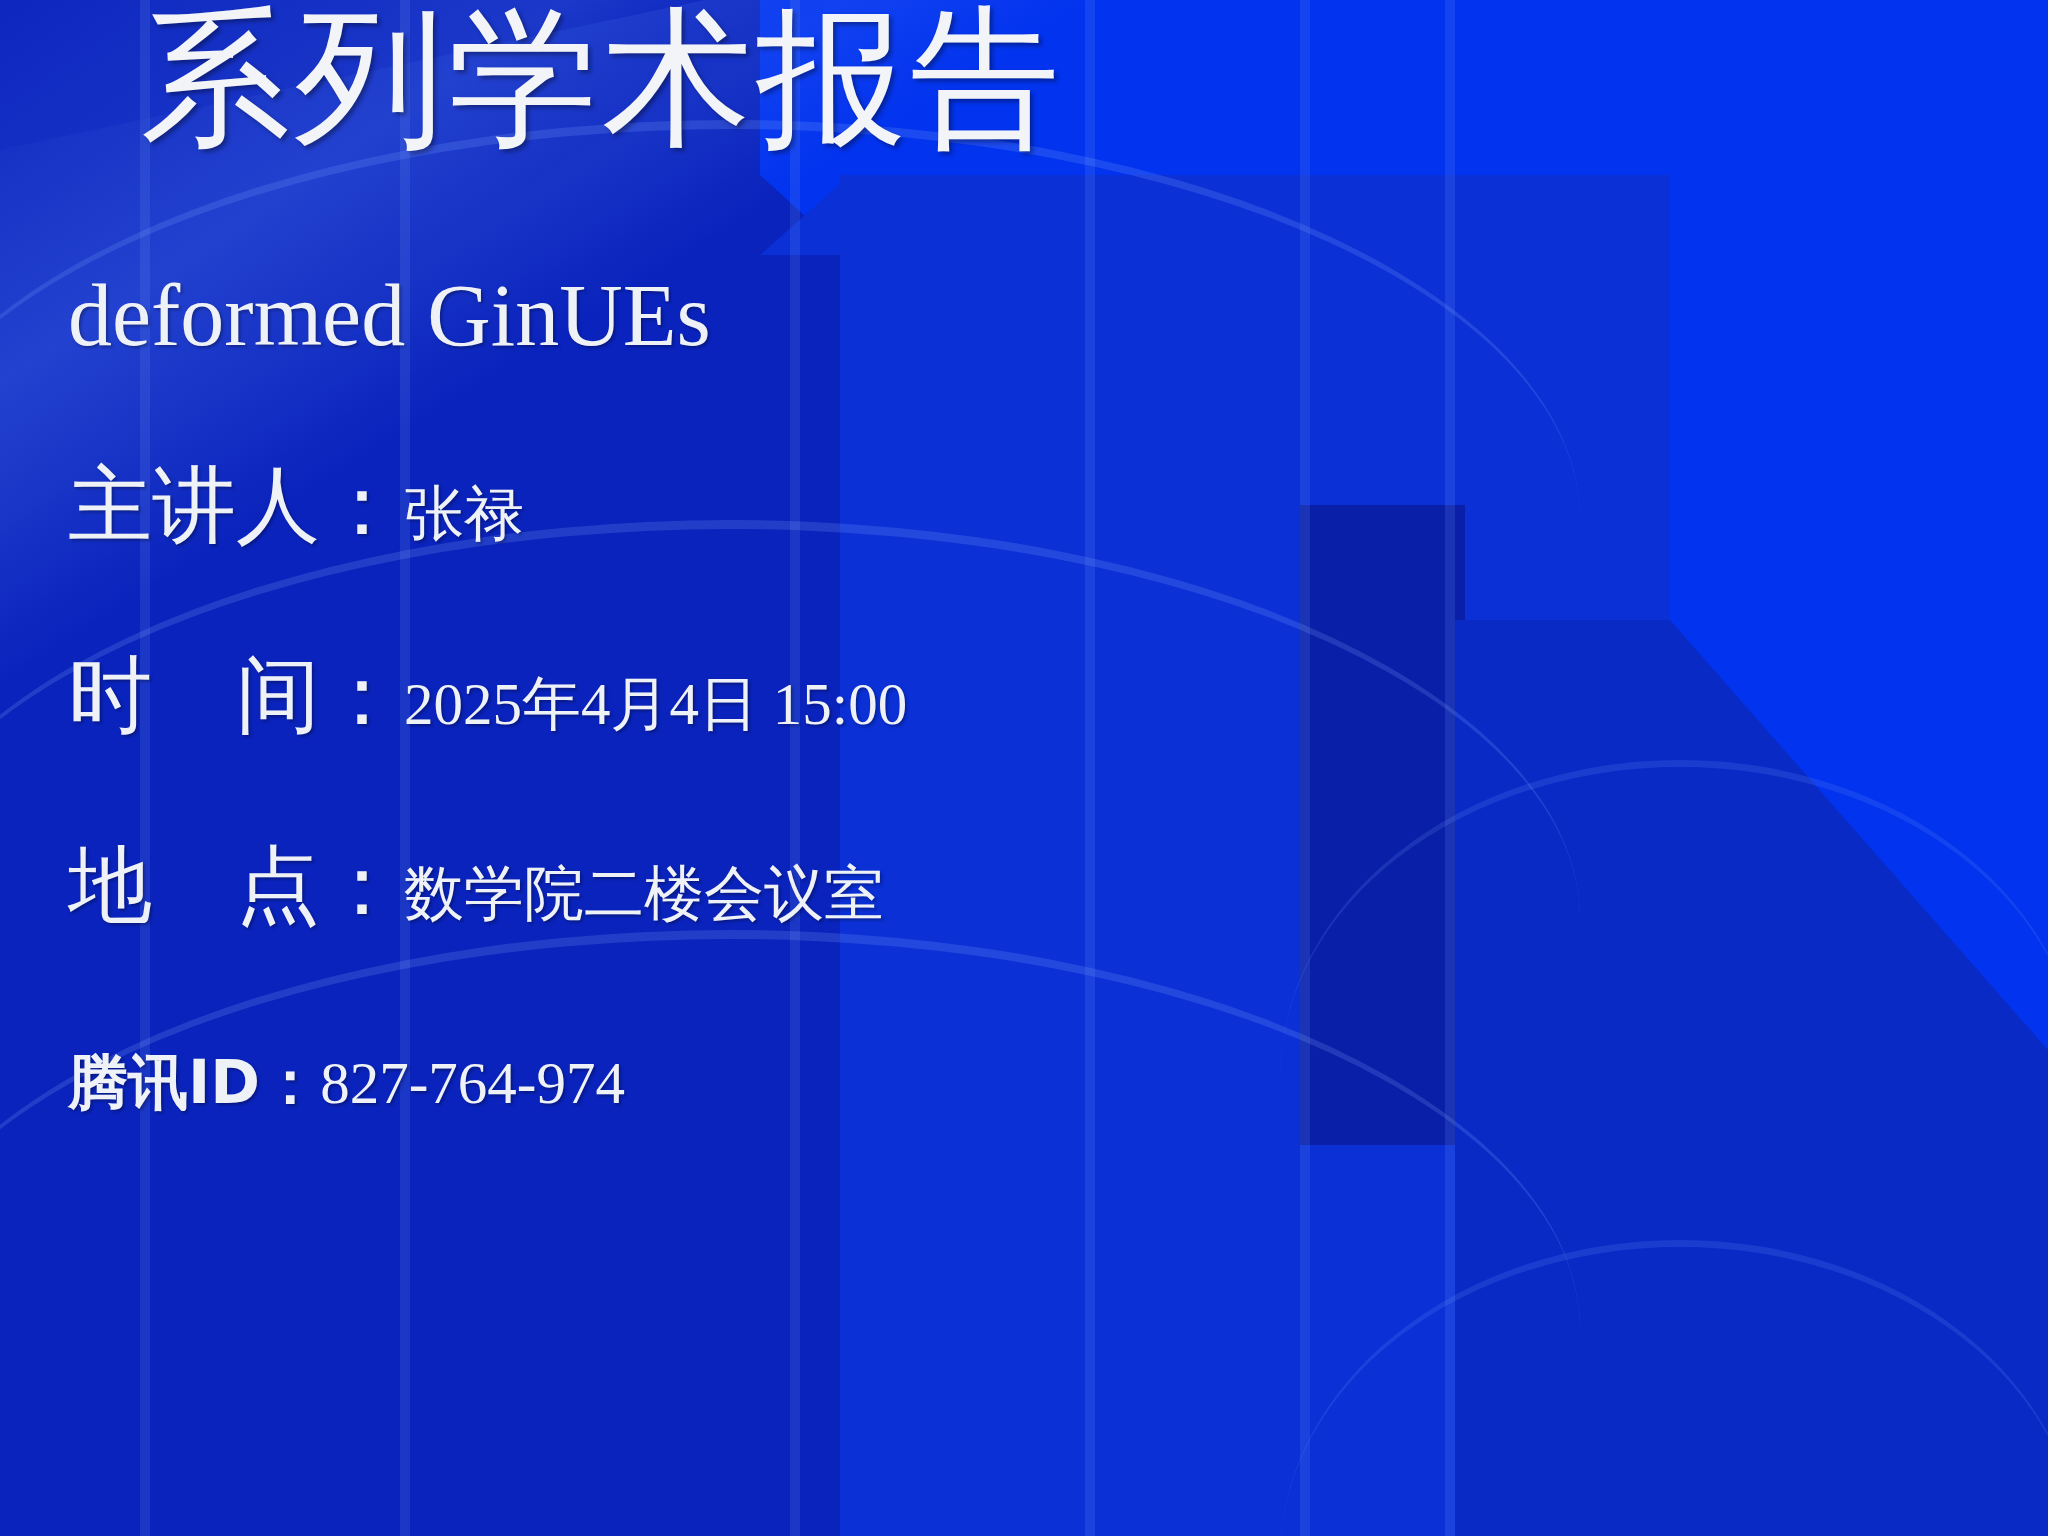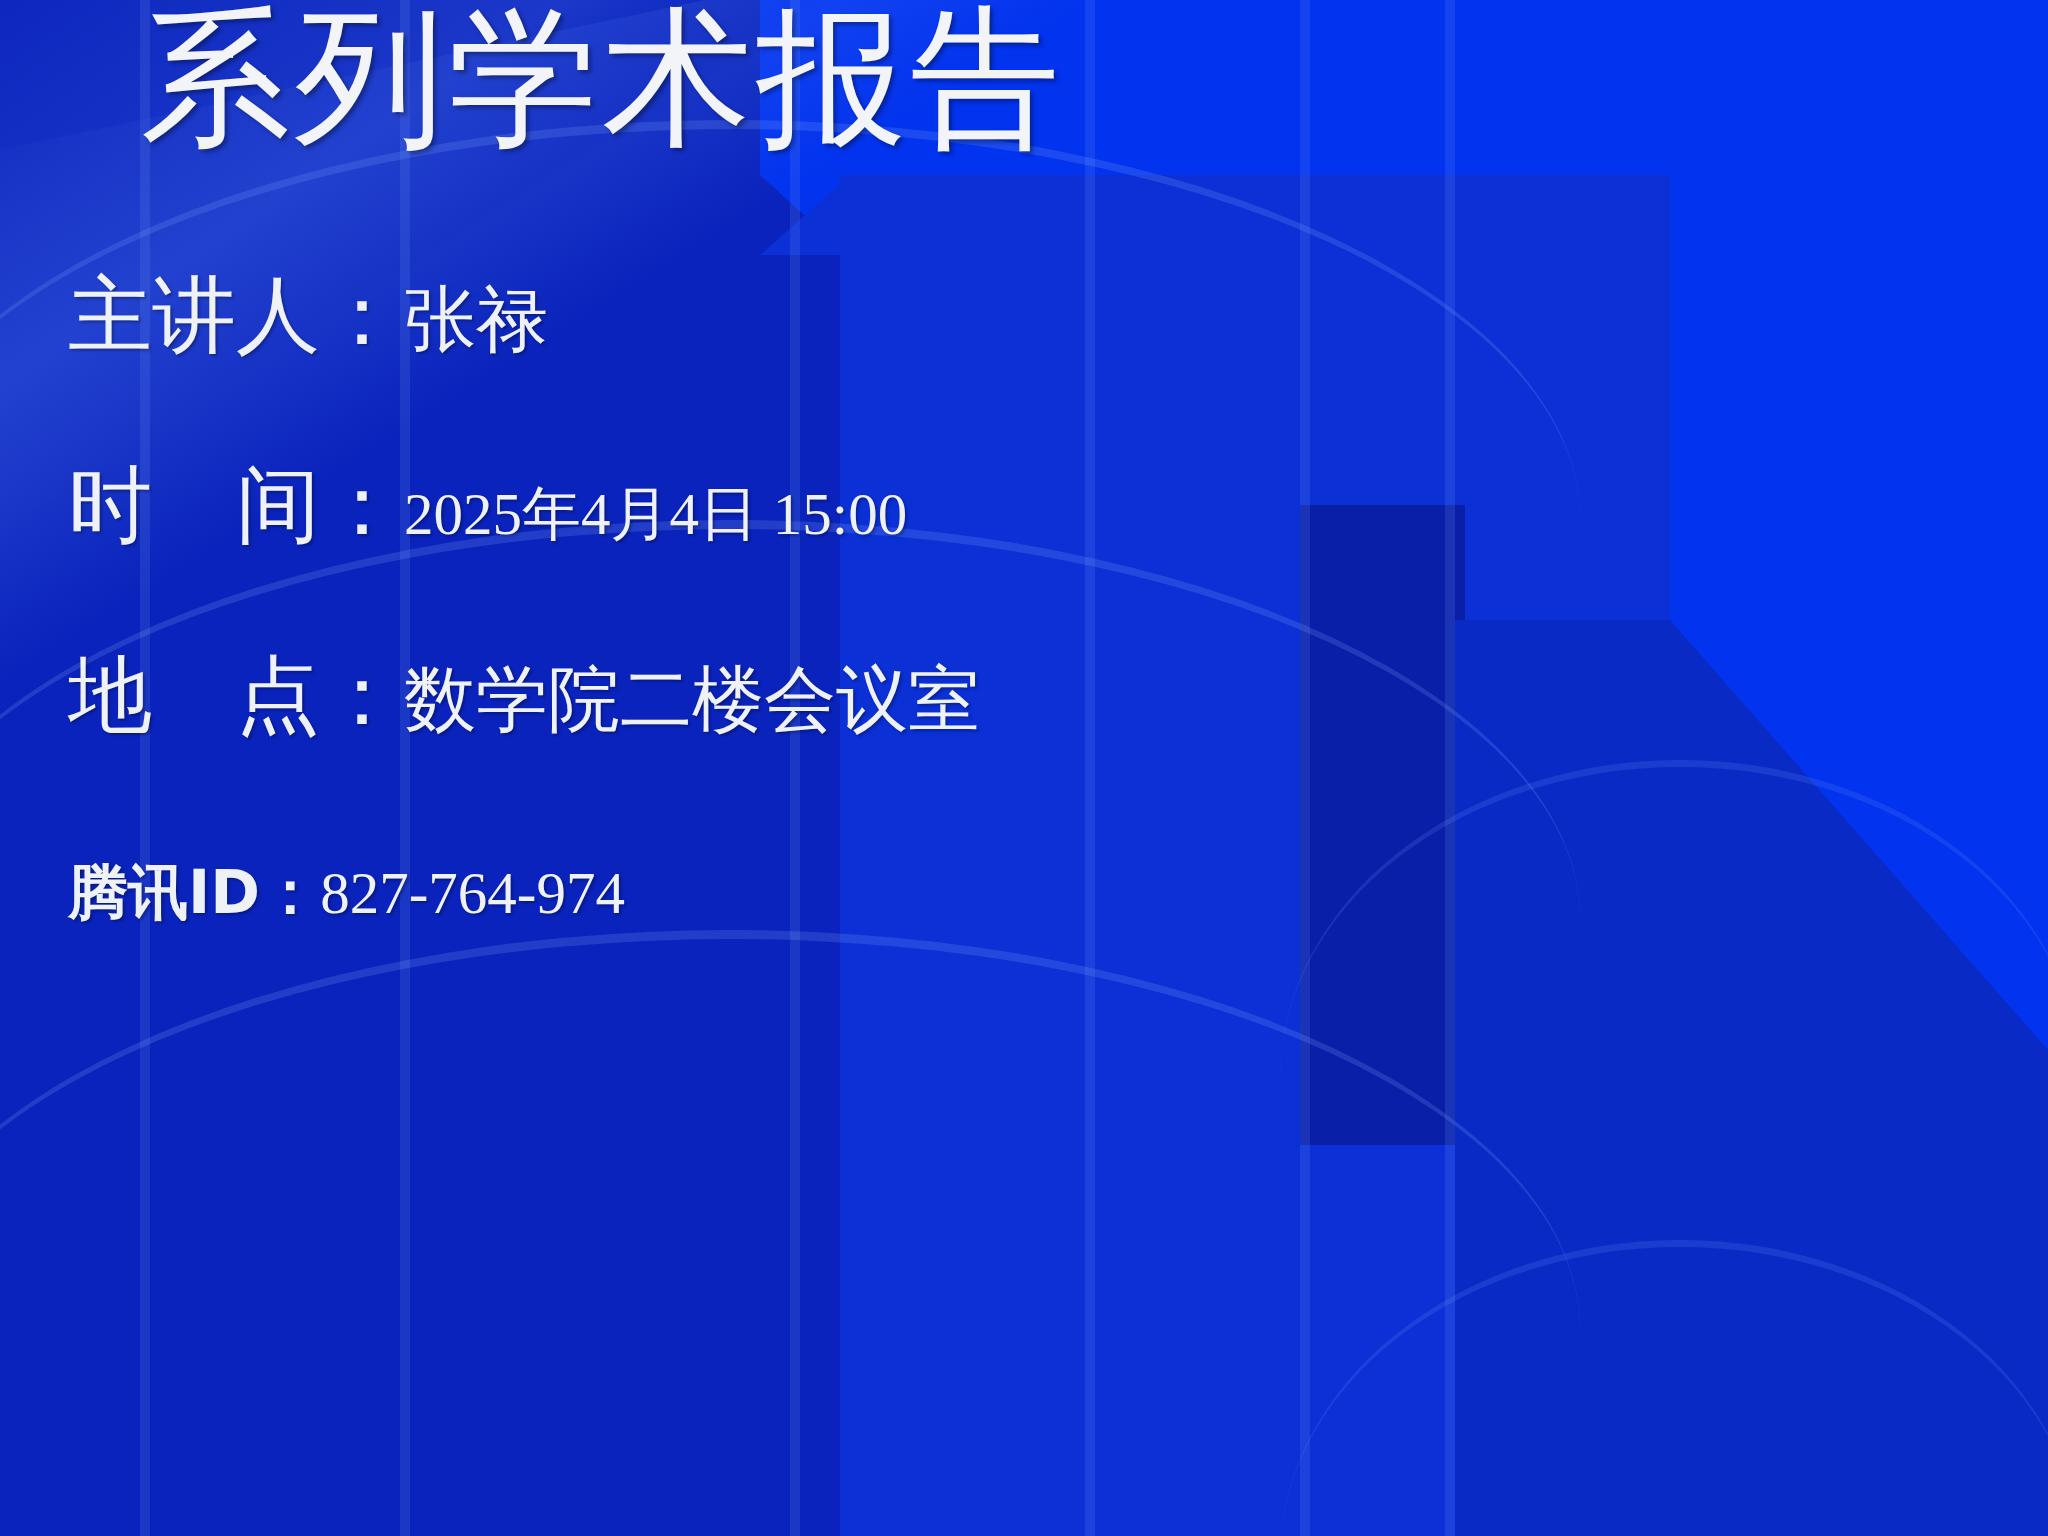--- a/index.html
+++ b/index.html
@@ -160,21 +160,21 @@
   .info-row.row-title      { height: 190px; }
   .info-row.row-title-cont { height: 190px; }
 
   .label-cjk {
     font-family: "DejaVu Sans", "Liberation Sans", sans-serif;
     font-size: 84px;
     letter-spacing: 0;
   }
   .value-cjk {
     font-family: "DejaVu Sans", "Liberation Sans", sans-serif;
-    font-size: 72px;
+    font-size: 60px;
   }
   .value-latin {
     font-family: "Liberation Serif", "DejaVu Serif", serif;
     font-size: 88px;
   }
   .label-mixed {
     font-family: "DejaVu Sans", "Liberation Sans", sans-serif;
     font-size: 60px;
     font-weight: 700;
   }
@@ -215,20 +215,23 @@
   <div class="bg-layer bg-swoosh-a"></div>
   <div class="bg-layer bg-swoosh-b"></div>
 
   <div class="content">
 
     <div class="slide-title">系列学术报告</div>
 
     <div class="info-list">
 
 
+      <div class="info-row row-title-cont">
+        <span class="value-latin">deformed GinUEs</span>
+      </div>
 
       <div class="info-row">
         <span class="label-cjk">主讲人：</span><span class="value-cjk">张禄</span>
       </div>
 
 
       <div class="info-row">
         <span class="label-cjk">时　间：</span><span class="value-mixed">2025年4月4日 15:00</span>
       </div>
 

